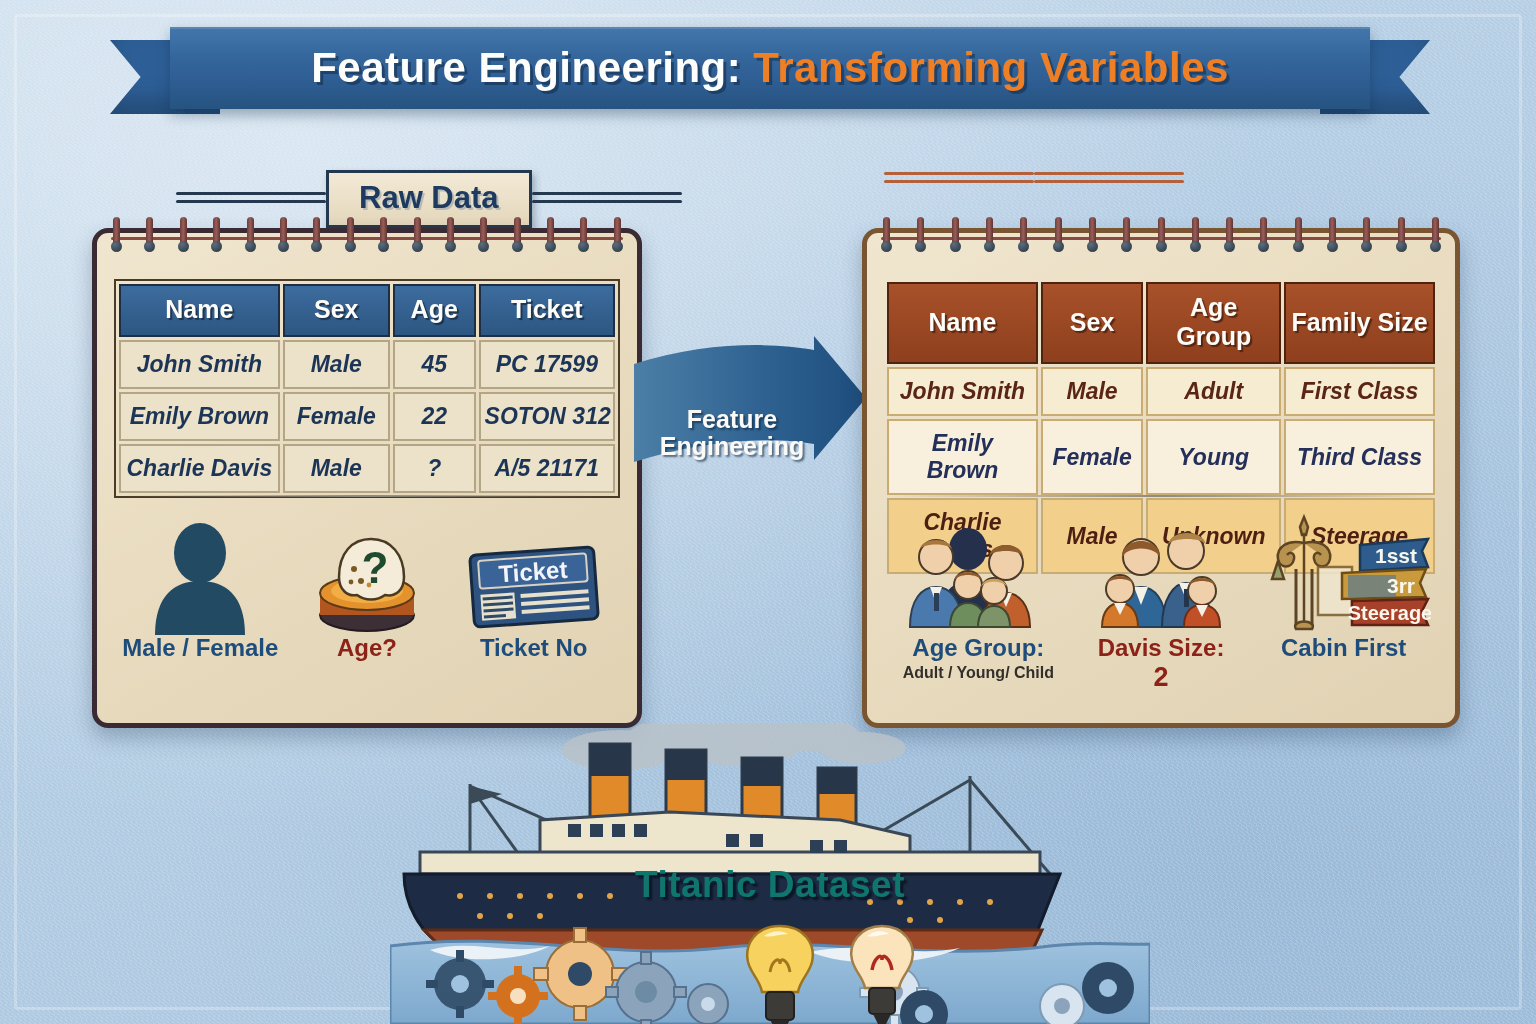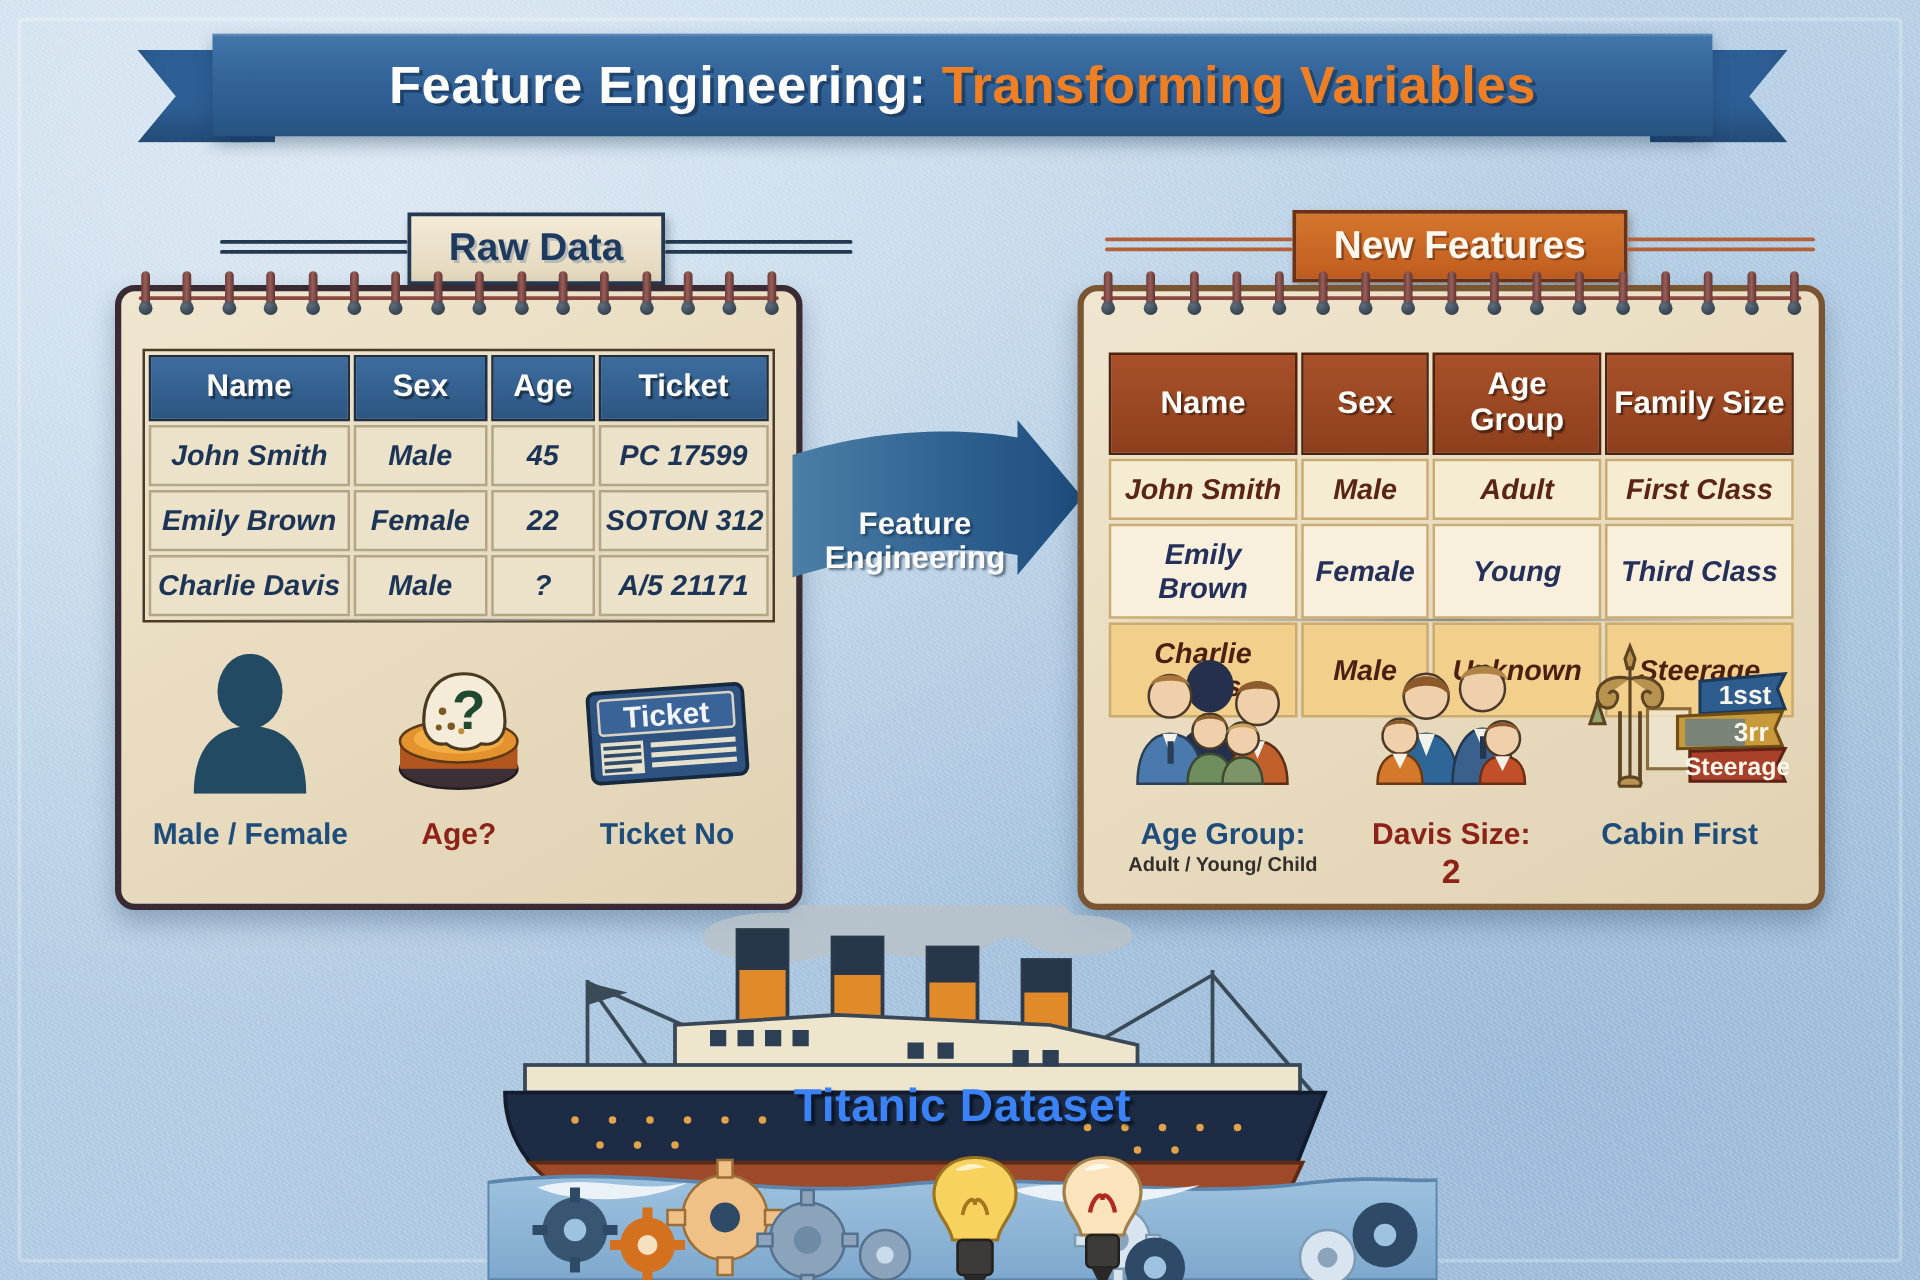--- a/index.html
+++ b/index.html
@@ -85,36 +85,36 @@
   .tbl-right tr.r0 td{background:#f6ecd2;color:#5a2515;}
   .tbl-right tr.r1 td{background:#f8f0dc;color:#24305a;}
   .tbl-right tr.r2 td{background:#f3cf8c;color:#4d1f12;}
   .hr{position:absolute;left:26px;right:26px;top:262px;height:2px;
     background:linear-gradient(90deg,rgba(110,110,110,0),#8d8a80,rgba(110,110,110,0));}
 
   
   .iconrow{position:absolute;left:20px;right:20px;top:276px;bottom:10px;display:flex;}
   .iconcell{flex:1;display:flex;flex-direction:column;align-items:center;justify-content:flex-start;padding-top:8px;}
   .iconart{height:118px;display:flex;align-items:flex-end;justify-content:center;}
-  .cap{font-size:24px;font-weight:bold;margin-top:20px;text-align:center;line-height:1.12;}
+  .cap{font-size:24px;font-weight:bold;margin-top:0;text-align:center;line-height:1.12;}
   .cap.blue{color:#1e4d7b;}
   .cap.red{color:#8d2218;}
   .cap.sm{font-size:16px;margin-top:2px;color:#33302c;}
   .cap.big{font-size:27px;color:#8d2218;margin-top:0;}
 
   
   .arrow{position:absolute;left:632px;top:336px;width:236px;height:140px;}
   .arrow svg{display:block;}
   .arrow .alabel{position:absolute;left:10px;top:30px;width:180px;text-align:center;
     color:#fbfaf6;font-size:25px;font-weight:bold;line-height:1.08;
     text-shadow:2px 2px 2px rgba(12,35,60,.6);margin-top:40px;}
 
   
   .sea{position:absolute;left:390px;bottom:0;width:760px;height:300px;}
-  .shiptxt{position:absolute;left:0;right:0;top:140px;text-align:center;color:#3b82f6;
+  .shiptxt{position:absolute;left:0;right:0;top:140px;text-align:center;color:#0f766e;
     font-size:37px;font-weight:bold;text-shadow:3px 3px 2px rgba(5,15,30,.75);letter-spacing:.5px;}
 
   .nowrap{white-space:nowrap;}
 </style>
 </head>
 <body>
 
 <div class="grain"></div>
 <div class="frame"></div>
 
@@ -141,21 +141,20 @@
       <i></i>
       <i></i>
     </div>
 </div>
 
 <div class="plate-row" style="left:884px;top:146px;">
   <div class="plate-lines lines-rust">
       <i></i>
       <i></i>
     </div>
-  <div class="plate newf">New Features</div>
   <div class="plate-lines lines-rust">
       <i></i>
       <i></i>
     </div>
 </div>
 
 <div class="card left">
   <div class="spine"></div>
   <div class="spiral">
     <div class="ring">

